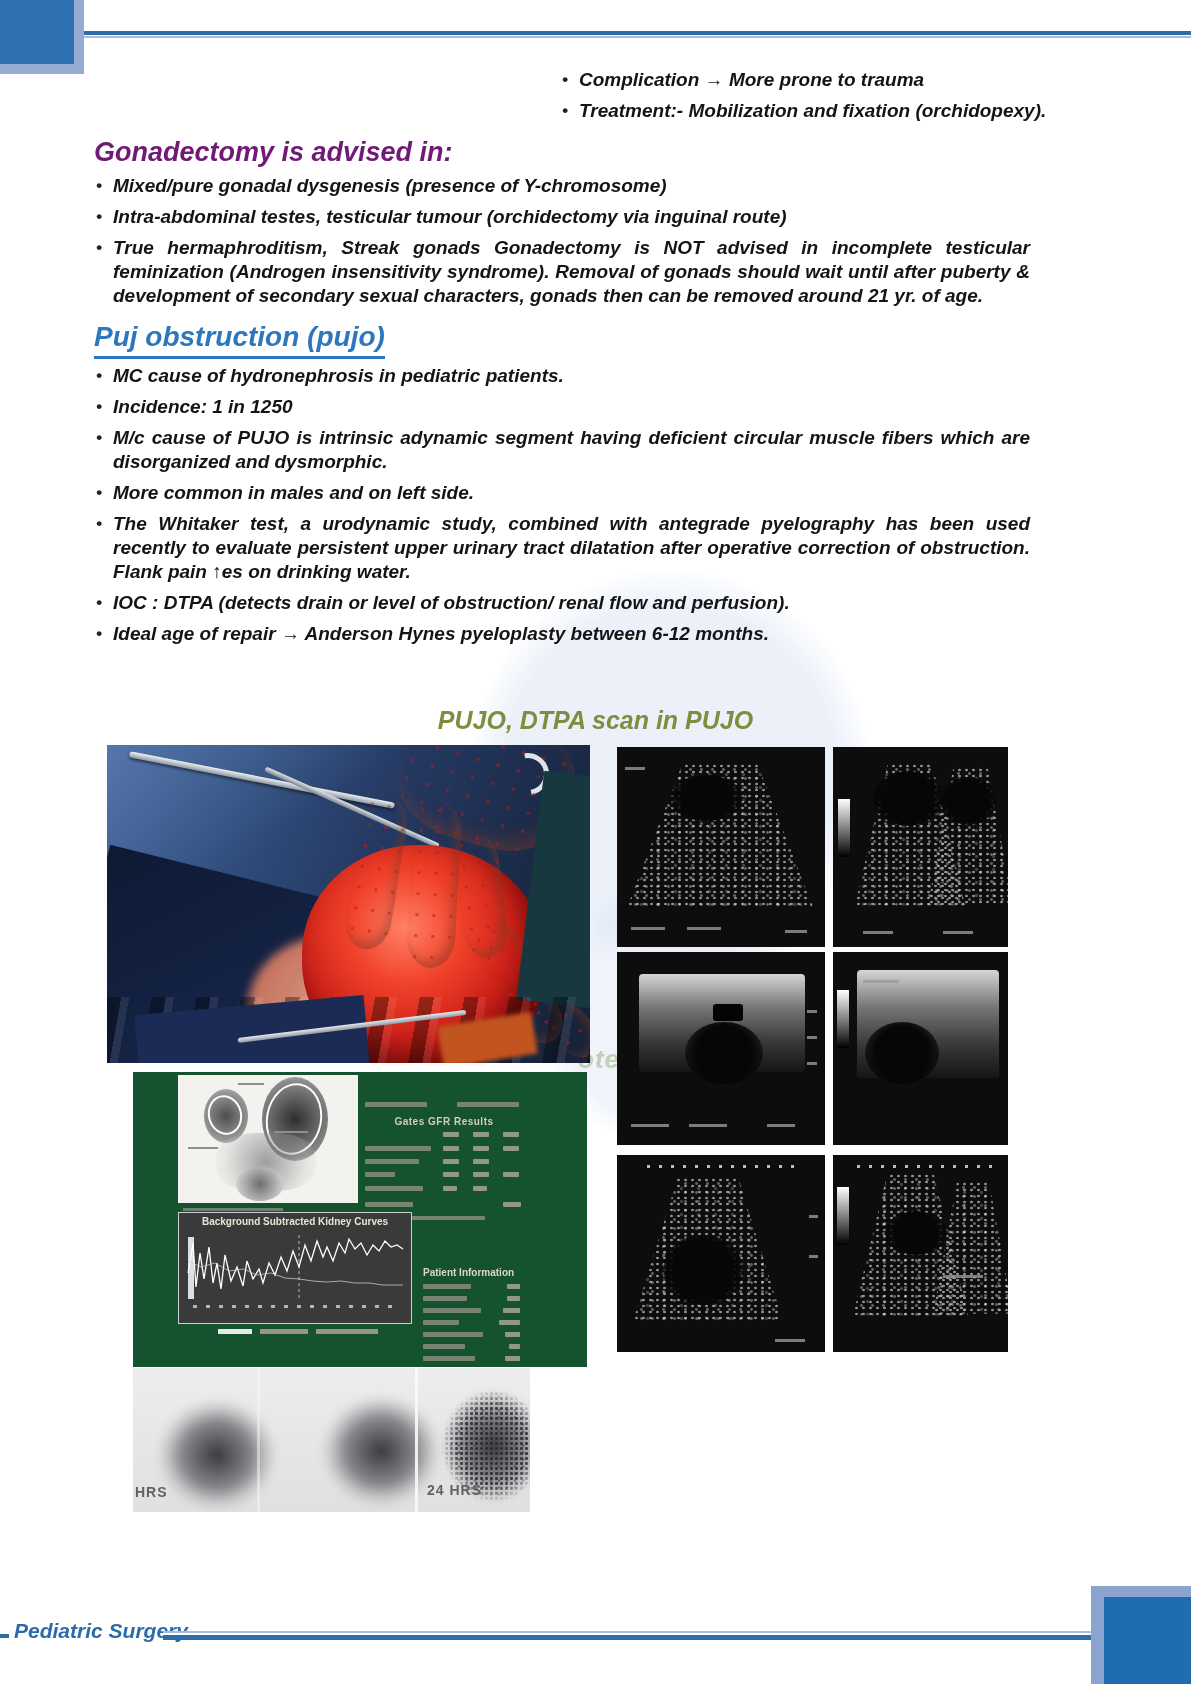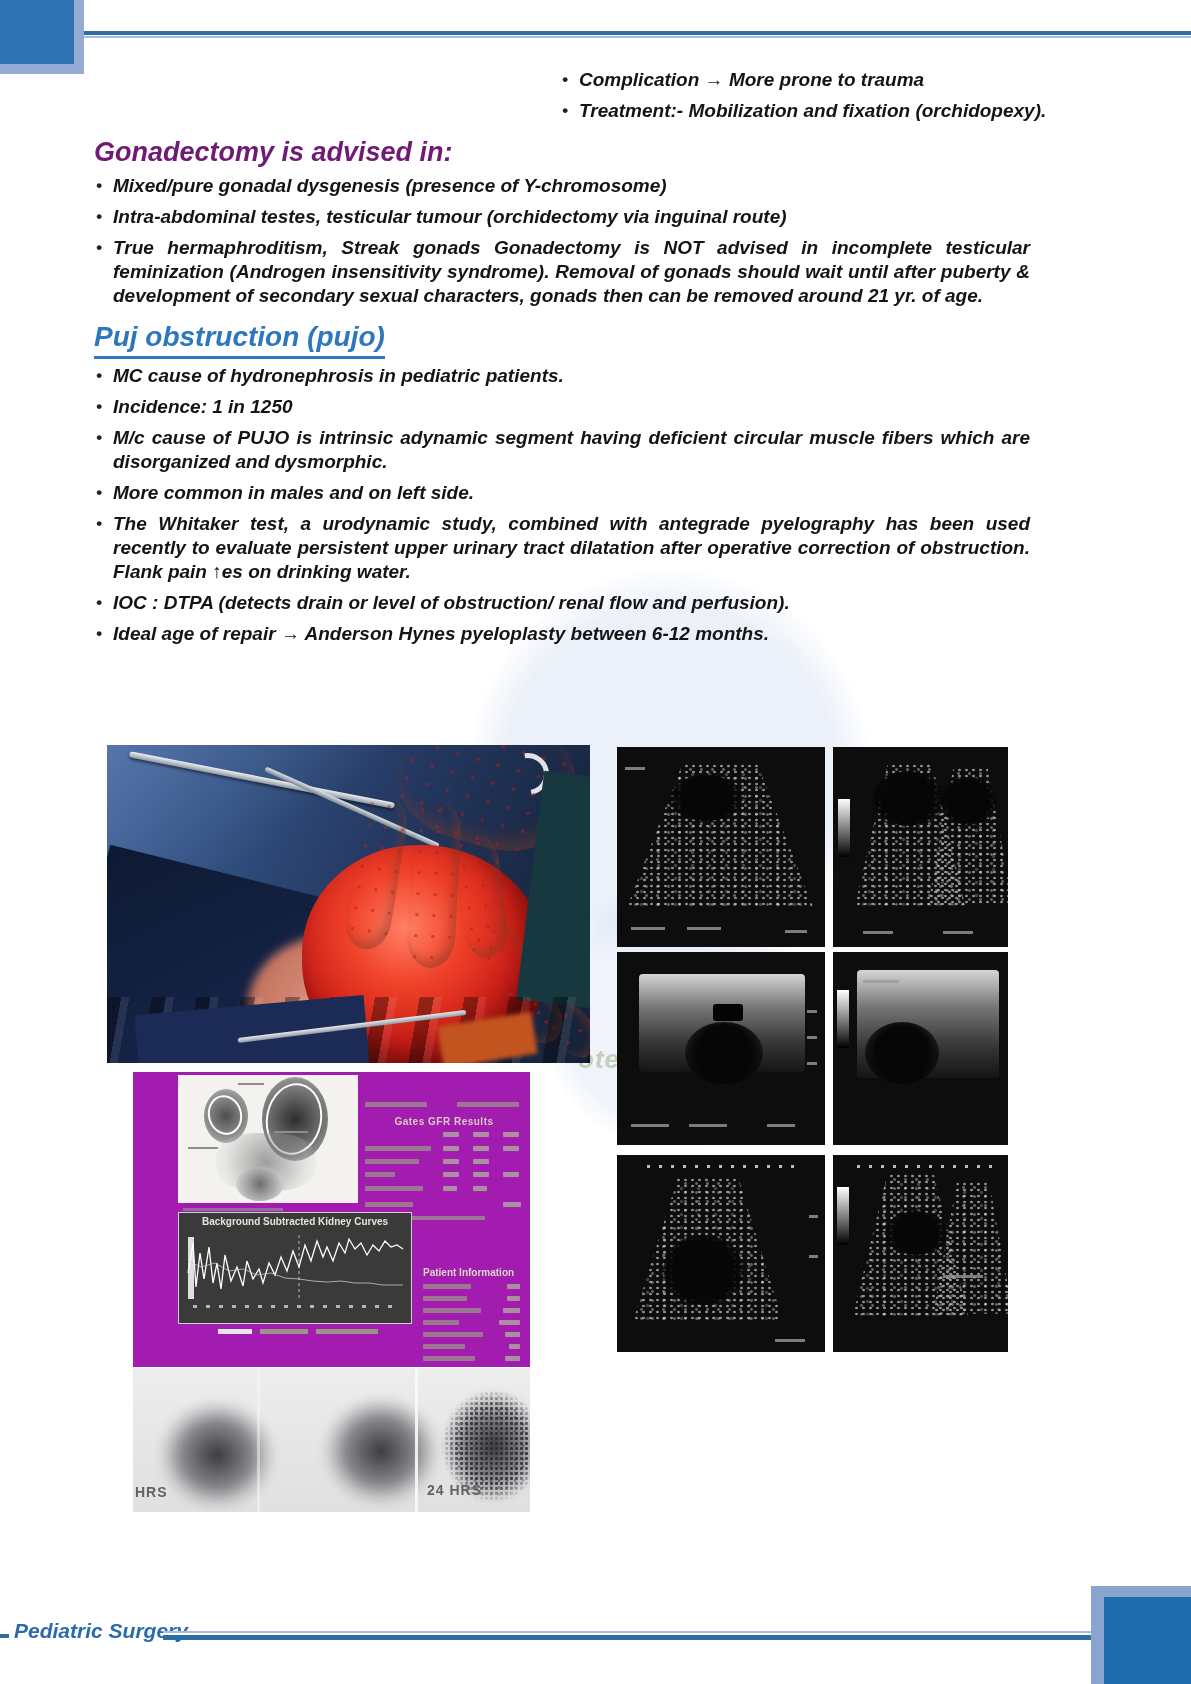--- a/index.html
+++ b/index.html
@@ -87,21 +87,21 @@
     radial-gradient(circle, rgba(255,255,255,.55) 0 1px, transparent 1.6px),
     radial-gradient(circle, rgba(255,255,255,.35) 0 1px, transparent 1.8px),
     radial-gradient(circle, rgba(255,255,255,.22) 0 1.2px, transparent 2.2px);
     background-size:7px 6px, 11px 9px, 17px 13px; background-position:0 0, 3px 2px, 6px 5px; }
   .anech { border-radius:50%; background:radial-gradient(circle, #060606 0 55%, rgba(6,6,6,.65) 76%, transparent 100%); }
   .gsbar { width:12px; height:58px; background:linear-gradient(#ffffff,#b5b5b5 30%,#5c5c5c 65%,#000000); }
   .usdash { height:3px; background:#9a9a9a; opacity:.8; }
   .rect-scan { background:linear-gradient(180deg, rgba(235,235,235,.9), rgba(160,160,160,.7) 35%, rgba(90,90,90,.55) 70%, rgba(40,40,40,.3)); border-radius:4px; }
   .tickrow { height:3px; background:repeating-linear-gradient(90deg,#bbb 0 3px, transparent 3px 12px); }
   
-  .dtpa { position:absolute; left:133px; top:1072px; width:397px; height:295px; background:#a21caf; overflow:hidden; }
+  .dtpa { position:absolute; left:133px; top:1072px; width:454px; height:295px; background:#14532d; overflow:hidden; }
   .dtpa * { position:absolute; }
   .renogram { left:45px; top:3px; width:180px; height:128px; background:#f3f2ef; }
   .kid1 { left:26px; top:14px; width:44px; height:54px; border-radius:50%;
     background:radial-gradient(circle,#4e4e4e,#9a9a9a 70%, transparent 100%); }
   .ring1 { left:30px; top:20px; width:34px; height:40px; border-radius:50%; border:2px solid #fdfdfd; transform:rotate(-15deg); }
   .kid2 { left:84px; top:2px; width:66px; height:84px; border-radius:50%;
     background:radial-gradient(circle,#2e2e2e,#8b8b8b 72%, transparent 100%); }
   .ring2 { left:88px; top:8px; width:56px; height:72px; border-radius:50%; border:2px solid #fdfdfd; transform:rotate(10deg); }
   .torso { left:38px; top:58px; width:100px; height:58px; border-radius:40%;
     background:radial-gradient(circle,rgba(90,90,90,.55), rgba(190,190,190,.25) 70%, transparent); }
@@ -173,20 +173,21 @@
   <div class="tcol" style="left:94px; top:364px; width:936px;">
     <div class="li"><span>MC cause of hydronephrosis in pediatric patients.</span></div>
     <div class="li"><span>Incidence: 1 in 1250</span></div>
     <div class="li just"><span>M/c cause of PUJO is intrinsic adynamic segment having deficient circular muscle fibers which are disorganized and dysmorphic.</span></div>
     <div class="li"><span>More common in males and on left side.</span></div>
     <div class="li just"><span>The Whitaker test, a urodynamic study, combined with antegrade pyelography has been used recently to evaluate persistent upper urinary tract dilatation after operative correction of obstruction. Flank pain ↑es on drinking water.</span></div>
     <div class="li"><span>IOC : DTPA (detects drain or level of obstruction/ renal flow and perfusion).</span></div>
     <div class="li"><span>Ideal age of repair → Anderson Hynes pyeloplasty between 6-12 months.</span></div>
   </div>
 
+  <div class="fig-caption">PUJO, DTPA scan in PUJO</div>
 
   <div class="photo">
     <div class="ph-base"></div>
     <div class="ph-fold1"></div>
     <div class="ph-darkwedge"></div>
     <div class="ph-inst1"></div>
     <div class="ph-inst2"></div>
     <div class="ph-hook"></div>
     <div class="ph-tissue"></div>
     <div class="ph-mass"></div>

